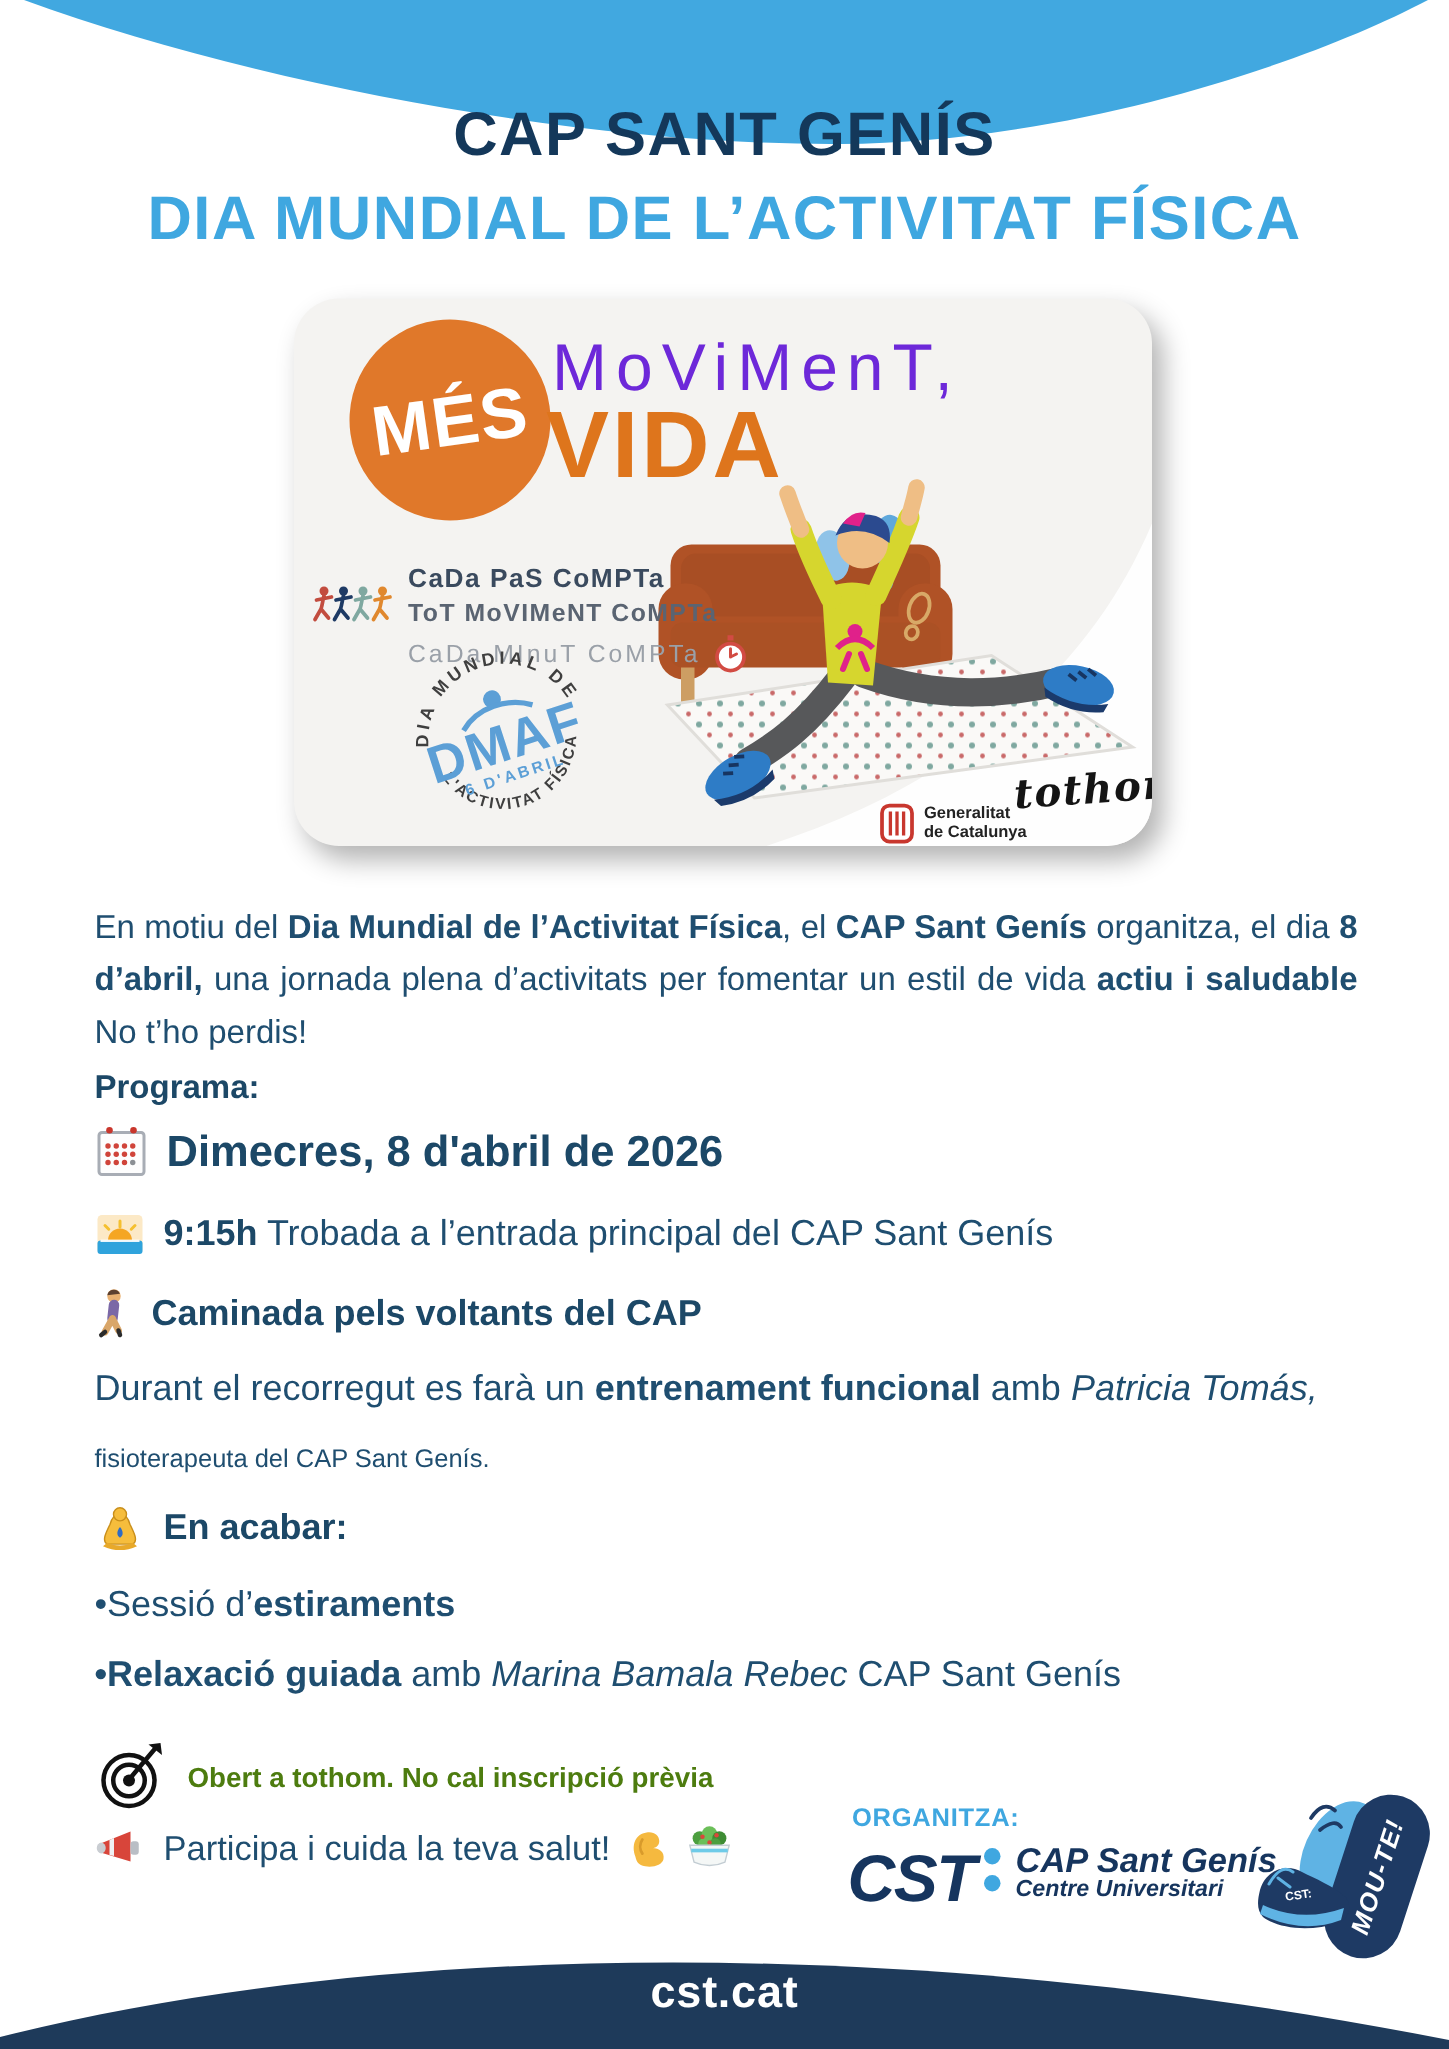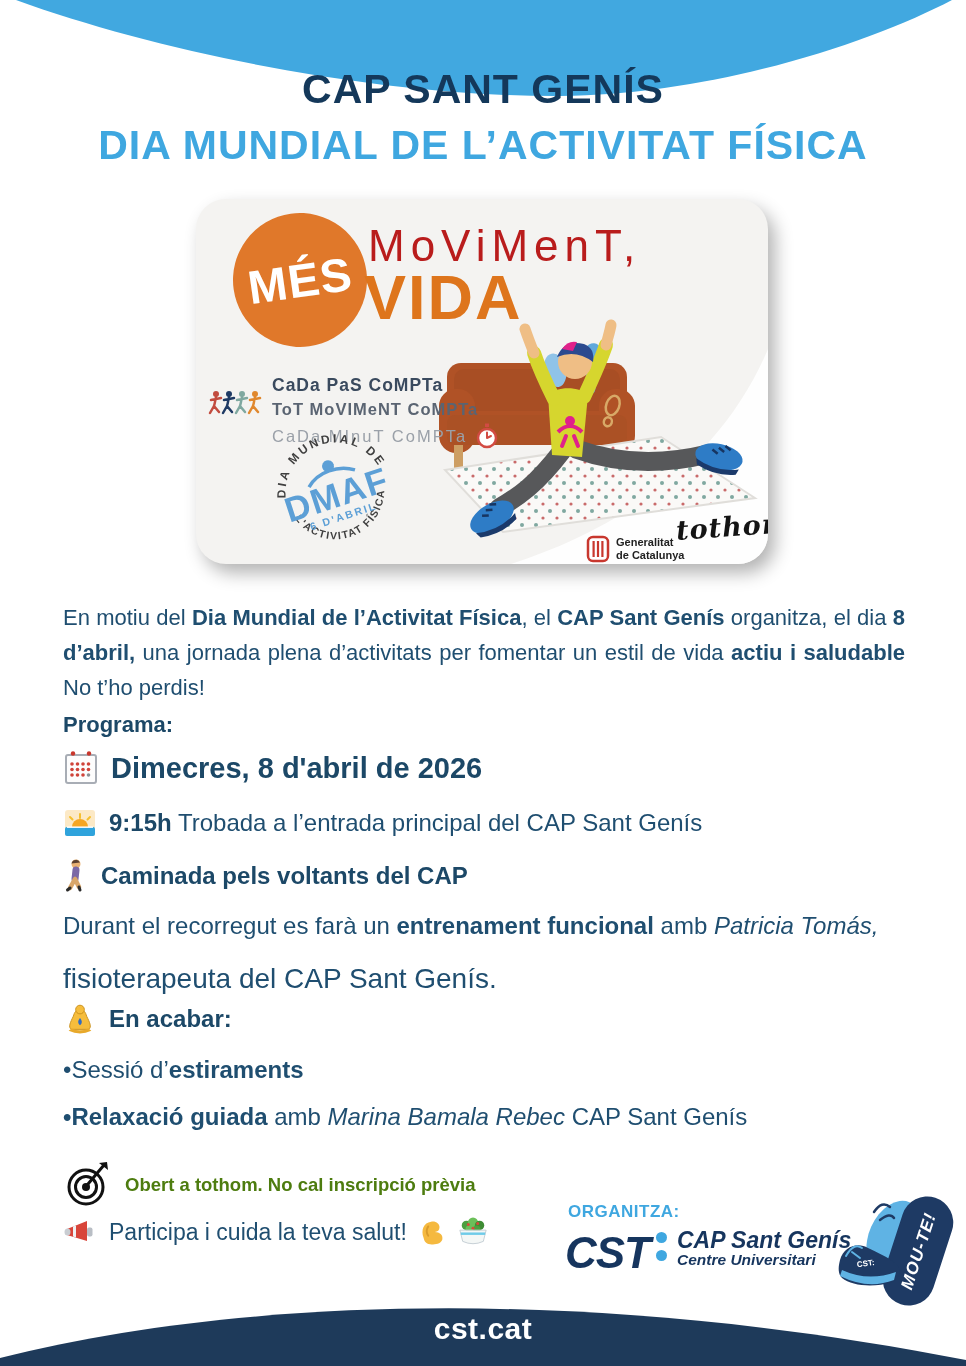--- a/index.html
+++ b/index.html
@@ -15,21 +15,21 @@
   .subtitle{left:0;top:122px;width:100%;text-align:center;font-size:41px;font-weight:700;
             color:#3FA7E0;letter-spacing:1px;}
 
   
   .hero{left:196px;top:199px;width:572px;height:365px;background:#F4F3F1;border-radius:30px;
         overflow:hidden;box-shadow:7px 9px 18px rgba(0,0,0,.30);}
   .hero-swoosh{left:0;top:0;width:572px;height:365px;}
   .mes-circle{left:37px;top:14px;width:134px;height:134px;border-radius:50%;background:#E0782A;
               display:flex;align-items:center;justify-content:center;transform:rotate(-8deg);}
   .mes{font-size:47px;font-weight:800;color:#fff;letter-spacing:1px;}
-  .moviment{left:172px;top:22px;font-size:44px;font-weight:400;color:#b91c1c;letter-spacing:6px;}
+  .moviment{left:172px;top:22px;font-size:44px;font-weight:400;color:#6d28d9;letter-spacing:6px;}
   .vida{left:168px;top:62px;font-size:63px;font-weight:800;color:#DE751C;letter-spacing:2px;}
   .scene{left:0;top:0;width:572px;height:365px;pointer-events:none;}
   .slogans{left:76px;top:176px;width:300px;}
   .slog1{font-size:17.5px;font-weight:800;color:#3A4A5E;letter-spacing:1px;}
   .slog2{font-size:16.5px;font-weight:700;color:#5A6472;letter-spacing:1px;margin-top:4px;}
   .slog3{font-size:16.5px;font-weight:500;color:#9AA0A8;letter-spacing:2px;margin-top:4px;
          display:flex;align-items:center;gap:8px;}
   .runners{left:12px;top:190px;}
   .badge{left:70px;top:224px;}
   .gen-logo{left:390px;top:336px;display:flex;align-items:center;gap:6px;}
@@ -44,21 +44,21 @@
   .i{font-style:italic;}
   .programa{left:63px;top:712px;font-size:22px;font-weight:700;color:#1C4867;}
 
   
   .row{left:63px;display:flex;align-items:center;gap:12px;color:#1F4E70;}
   .r-date{top:750px;font-size:29px;font-weight:700;color:#1C4867;}
   .r-meet{top:806px;font-size:24px;}
   .r-meet .b{color:#1C4867;}
   .r-walk{top:858px;font-size:24px;font-weight:700;color:#1C4867;}
   .r-train1{top:912px;font-size:24px;}
-  .r-train2{top:963px;font-size:28px;}
+  .r-train2{top:963px;font-size:17px;}
   .r-finish{top:1004px;font-size:24px;font-weight:700;color:#1C4867;}
   .r-b1{top:1056px;font-size:24px;}
   .r-b2{top:1103px;font-size:24px;}
   .r-open{top:1162px;font-size:18.5px;font-weight:700;color:#4d7c0f;gap:16px;}
   .r-part{top:1216px;font-size:23px;gap:10px;}
 
   
   .organitza{left:568px;top:1202px;font-size:17px;font-weight:700;color:#3FA7E0;letter-spacing:.5px;}
   .cst-row{left:565px;top:1228px;display:flex;align-items:flex-start;font-style:italic;}
   .cst{font-size:44px;font-weight:800;color:#16355E;letter-spacing:-1px;}

